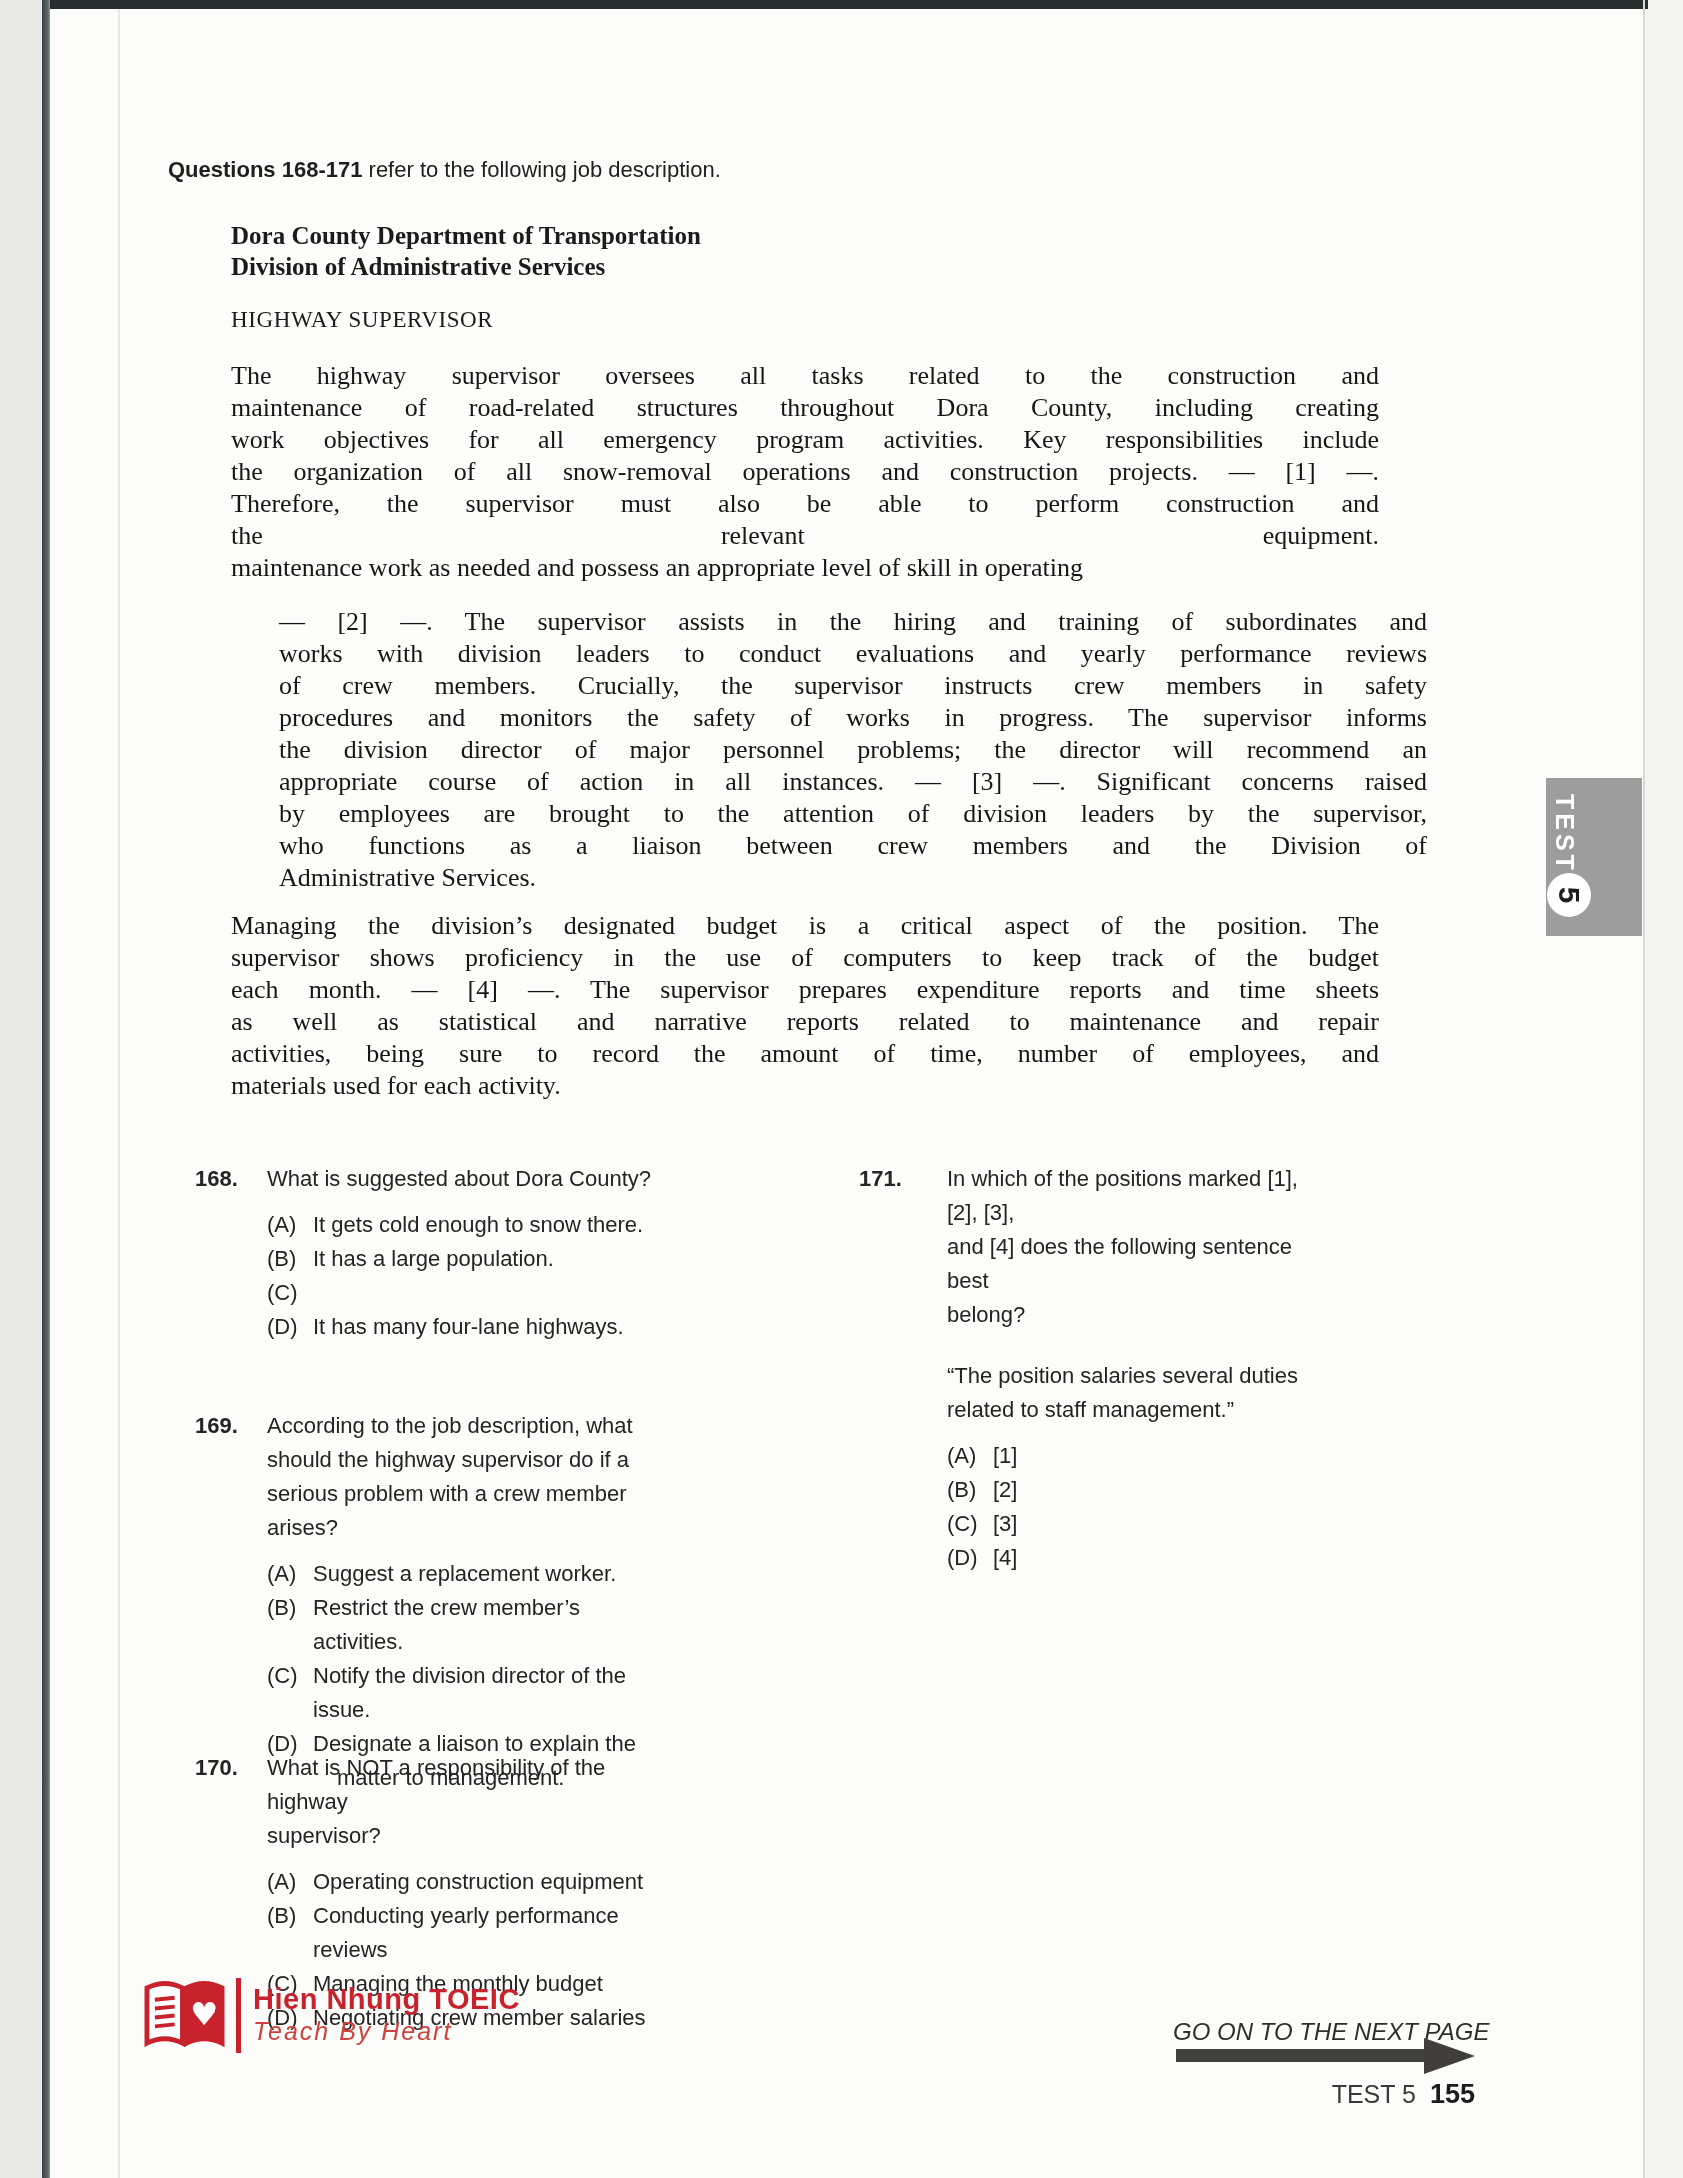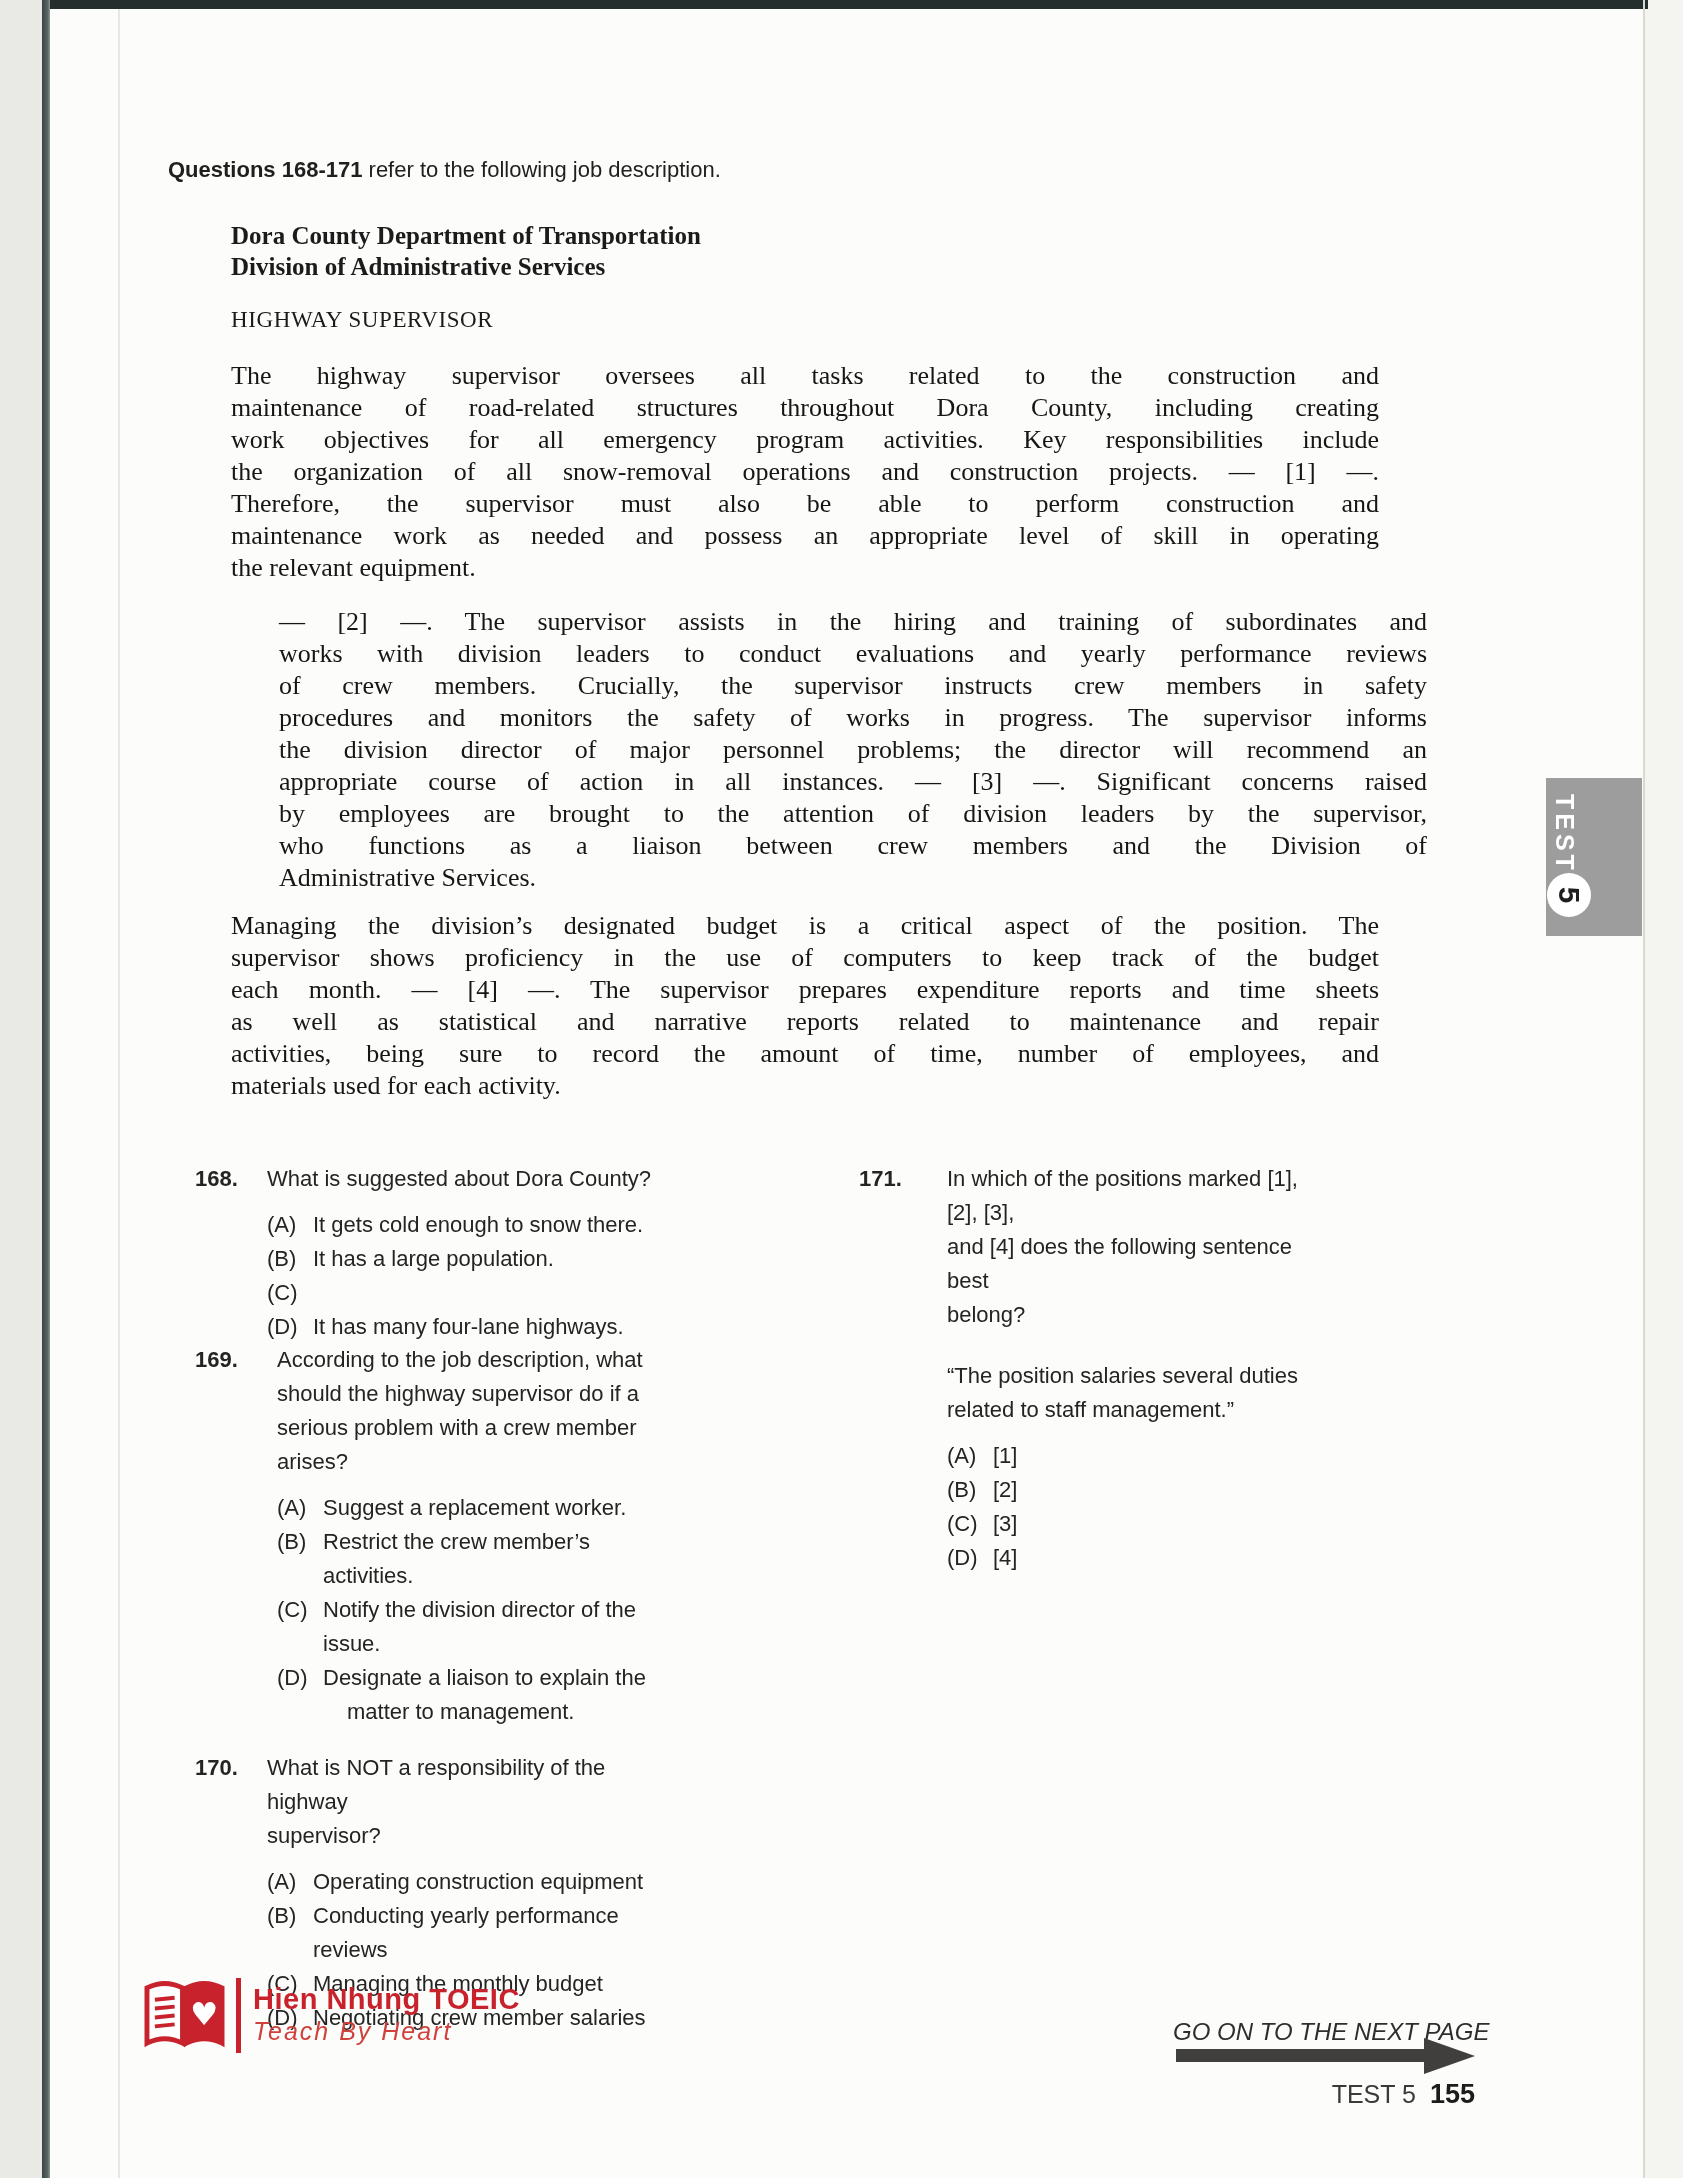--- a/index.html
+++ b/index.html
@@ -50,21 +50,21 @@
   #para3{top:910px;}
 
   
   .question{
     position:absolute;display:flex;
     font-size:22px;line-height:34px;color:#242424;
   }
   .q-left{left:195px;width:475px;}
   .q-right{left:859px;width:475px;gap:16px;}
   #q168{top:1162px;}
-  #q169{top:1343px;gap:10px;}
+  #q169{top:1409px;}
   #q170{top:1751px;}
   #q171{top:1162px;}
   .qnum{width:72px;flex:none;font-weight:bold;}
   .qbody{flex:1;}
   .qopts{margin-top:12px;}
   .opt{display:flex;}
   .olabel{width:46px;flex:none;}
   .otext{flex:1;}
   .otext .line + .line{padding-left:24px;}
   .qquote{margin-top:27px;}
@@ -139,22 +139,22 @@
 </div>
 
 <div class="jobtitle">HIGHWAY SUPERVISOR</div>
 
 <div class="para" id="para1">
     <div class="line">The highway supervisor oversees all tasks related to the construction and</div>
     <div class="line">maintenance of road-related structures throughout Dora County, including creating</div>
     <div class="line">work objectives for all emergency program activities. Key responsibilities include</div>
     <div class="line">the organization of all snow-removal operations and construction projects. — [1] —.</div>
     <div class="line">Therefore, the supervisor must also be able to perform construction and</div>
+    <div class="line">the relevant equipment.</div>
     <div class="line">maintenance work as needed and possess an appropriate level of skill in operating</div>
-    <div class="line">the relevant equipment.</div>
   </div>
 <div class="para" id="para2">
     <div class="line">— [2] —. The supervisor assists in the hiring and training of subordinates and</div>
     <div class="line">works with division leaders to conduct evaluations and yearly performance reviews</div>
     <div class="line">of crew members. Crucially, the supervisor instructs crew members in safety</div>
     <div class="line">procedures and monitors the safety of works in progress. The supervisor informs</div>
     <div class="line">the division director of major personnel problems; the director will recommend an</div>
     <div class="line">appropriate course of action in all instances. — [3] —. Significant concerns raised</div>
     <div class="line">by employees are brought to the attention of division leaders by the supervisor,</div>
     <div class="line">who functions as a liaison between crew members and the Division of</div>

